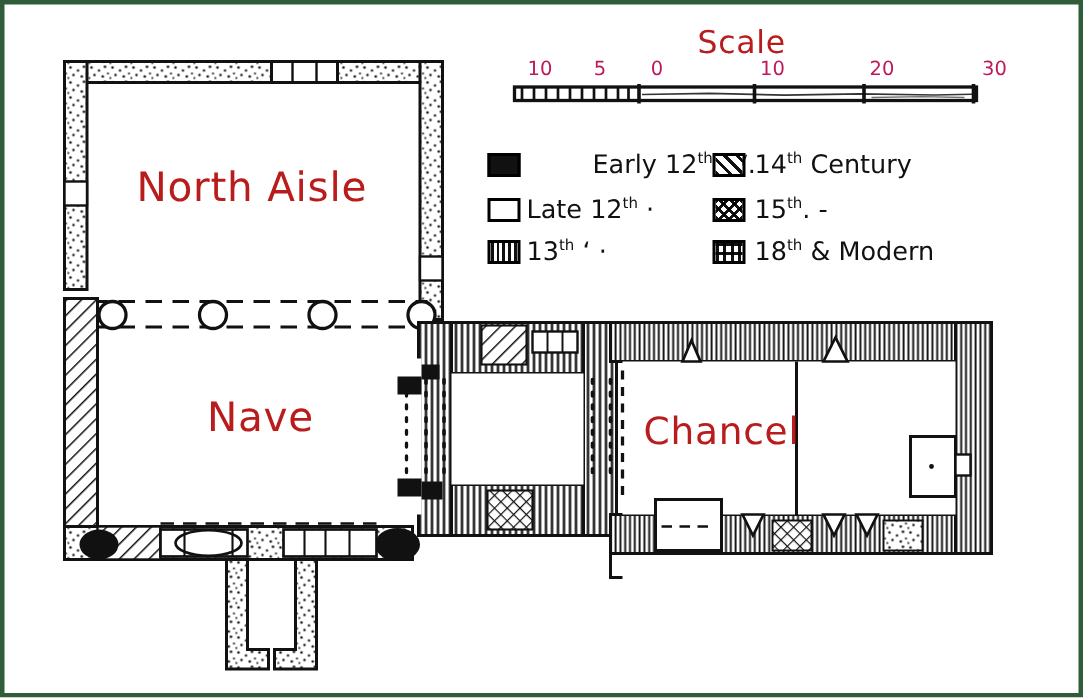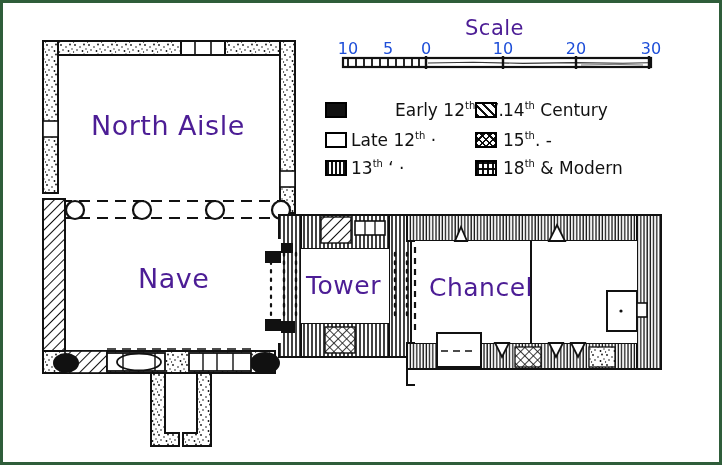--- a/index.html
+++ b/index.html
@@ -10,30 +10,30 @@
   #plate{
     position:absolute;left:0;top:0;width:722px;height:465px;
     background:#ffffff;
     border:3px solid #2f5d3a;
     box-sizing:border-box;
   }
   #sheet{position:absolute;left:0;top:0;width:722px;height:465px;}
   .lbl{
     position:absolute;
     font-family:"DejaVu Sans", sans-serif;
-    color:#4c1d95;
+    color:#b91c1c;
     white-space:nowrap;
     letter-spacing:.5px;
   }
   #t-scale{left:462px;top:13px;font-size:21px;}
   #t-north{left:88px;top:107px;font-size:27px;}
   #t-nave{left:135px;top:260px;font-size:27px;}
   #t-tower{left:303px;top:268px;font-size:25px;}
   #t-chancel{left:426px;top:270px;font-size:25px;}
-  .sc-num{position:absolute;font-size:16px;color:#1d4ed8;transform:translateX(-50%);}
+  .sc-num{position:absolute;font-size:13px;color:#be185d;transform:translateX(-50%);margin-left:12px;}
   .lg-txt{position:absolute;font-size:17px;color:#111;white-space:nowrap;}
   .lg-txt sup{font-size:10px;}
   .swatch{position:absolute;border:2px solid #000;box-sizing:border-box;}
 </style>
 </head>
 <body>
 
 <div id="plate">
 
   <svg id="sheet" viewBox="0 0 722 465">
@@ -224,21 +224,20 @@
       </g>
       <rect x="262" y="248" width="16" height="12" fill="#111"></rect>
       <rect x="262" y="316" width="16" height="12" fill="#111"></rect>
     </g>
 
   </svg>
 
   <div class="lbl" id="t-scale">Scale</div>
   <div class="lbl" id="t-north">North Aisle</div>
   <div class="lbl" id="t-nave">Nave</div>
-  <div class="lbl" id="t-tower">Tower</div>
   <div class="lbl" id="t-chancel">Chancel</div>
 
   <div id="scale-numbers">
       <div class="sc-num" style="left: 345px; top: 36px;">10</div>
       <div class="sc-num" style="left: 385px; top: 36px;">5</div>
       <div class="sc-num" style="left: 423px; top: 36px;">0</div>
       <div class="sc-num" style="left: 500px; top: 36px;">10</div>
       <div class="sc-num" style="left: 573px; top: 36px; text-align: center;">20</div>
       <div class="sc-num" style="left: 648px; top: 36px;">30</div>
     </div>

